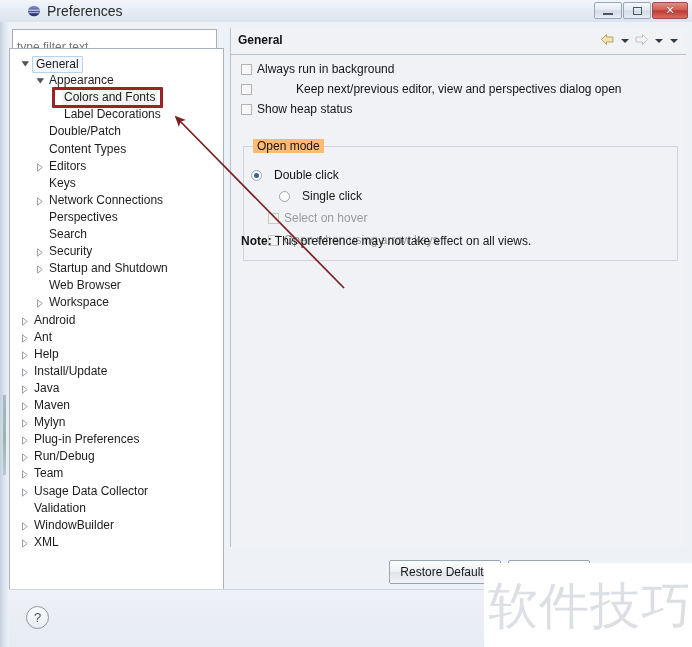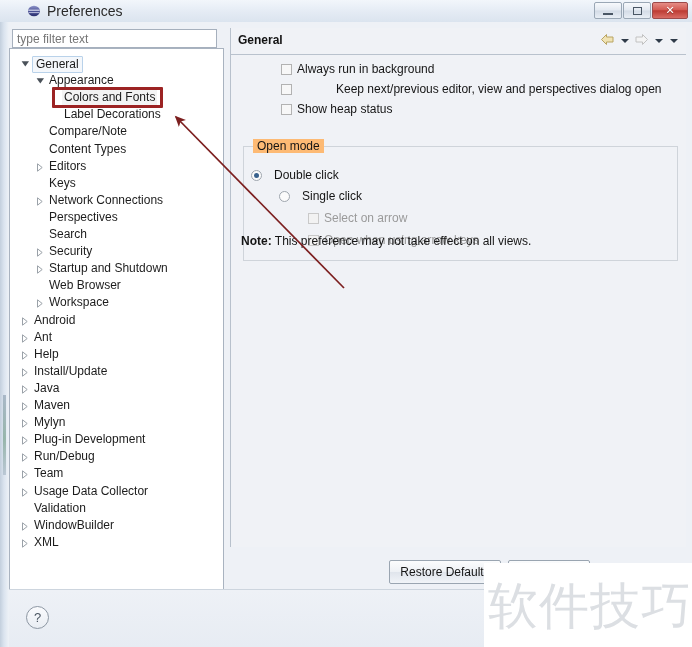--- a/index.html
+++ b/index.html
@@ -69,21 +69,21 @@
   
   #tree-panel{
     position:absolute;left:9px;top:48px;width:215px;height:545px;
     background:#ffffff;border:1px solid #a9b3c0;box-sizing:border-box;
     overflow:hidden;
   }
   #filter-input{
     position:absolute;left:12px;top:29px;width:205px;height:19px;
     background:#ffffff;border:1px solid #a6b0bd;box-sizing:border-box;
     font-family:"Liberation Sans",sans-serif;font-size:12px;color:#3b3b3b;
-    padding:8px 4px;line-height:17px;outline:none;
+    padding:17px 4px;line-height:17px;outline:none;
   }
   .tnode{
     position:absolute;left:0;height:17px;line-height:17px;
     white-space:nowrap;font-size:12px;color:#1c1c1c;
   }
   .tnode .tw{
     position:absolute;left:0;top:0;width:13px;height:17px;
   }
   .tnode .tw svg{position:absolute;left:3px;top:5px;}
   .tnode .tlabel{
@@ -111,21 +111,21 @@
   #nav-icons{position:absolute;right:7px;top:4px;height:18px;display:flex;align-items:center;gap:4px;}
   .caret{width:11px;height:18px;display:flex;align-items:center;justify-content:center;}
   .caret i{display:block;width:0;height:0;border-left:4px solid transparent;border-right:4px solid transparent;border-top:4px solid #2f3b49;}
 
   #rp-content{
     position:absolute;left:0;top:27px;width:455px;height:492px;
     background:#f0f2f6;
   }
   .cbrow{
     position:absolute;left:10px;height:16px;display:flex;align-items:center;gap:5px;
-    font-size:12px;color:#151515;white-space:nowrap;margin-left:40px;
+    font-size:12px;color:#151515;white-space:nowrap;
   }
   .cbox{
     width:11px;height:11px;box-sizing:border-box;
     border:1px solid #b2b2b2;background:#f7f7f7;flex:none;
   }
   .cbox.dim{border-color:#c9c9c9;background:#f2f2f2;}
 
   
   #group-open{
     position:absolute;left:12px;top:91px;width:435px;height:115px;
@@ -266,21 +266,21 @@
         <div class="tnode hl" style="top: 40.2px; left: 38px;">
           <span class="tw"></span>
           <span class="tlabel">Colors and Fonts</span>
         </div>
         <div class="tnode" style="top: 57.3px; left: 38px;">
           <span class="tw"></span>
           <span class="tlabel">Label Decorations</span>
         </div>
         <div class="tnode" style="top: 74.4px; left: 23px;">
           <span class="tw"></span>
-          <span class="tlabel">Compare/Note</span>
+          <span class="tlabel">Double/Patch</span>
         </div>
         <div class="tnode" style="top: 91.5px; left: 23px;">
           <span class="tw"></span>
           <span class="tlabel">Content Types</span>
         </div>
         <div class="tnode" style="top: 108.6px; left: 23px;">
           <span class="tw">
             <svg width="8" height="9" viewBox="0 0 8 9">
               <path d="M1.5 0.8 L6.2 4.5 L1.5 8.2 Z" fill="none" stroke="#9aa1a8" stroke-width="1"></path>
             </svg>
@@ -390,21 +390,21 @@
             </svg>
           </span>
           <span class="tlabel">Mylyn</span>
         </div>
         <div class="tnode" style="top: 382.2px; left: 8px;">
           <span class="tw">
             <svg width="8" height="9" viewBox="0 0 8 9">
               <path d="M1.5 0.8 L6.2 4.5 L1.5 8.2 Z" fill="none" stroke="#9aa1a8" stroke-width="1"></path>
             </svg>
           </span>
-          <span class="tlabel">Plug-in Development</span>
+          <span class="tlabel">Plug-in Preferences</span>
         </div>
         <div class="tnode" style="top: 399.3px; left: 8px;">
           <span class="tw">
             <svg width="8" height="9" viewBox="0 0 8 9">
               <path d="M1.5 0.8 L6.2 4.5 L1.5 8.2 Z" fill="none" stroke="#9aa1a8" stroke-width="1"></path>
             </svg>
           </span>
           <span class="tlabel">Run/Debug</span>
         </div>
         <div class="tnode" style="top: 416.4px; left: 8px;">
@@ -497,21 +497,21 @@
             <span>Double click</span>
           </div>
           <div class="rrow" style="top: 133px; left: 20px; padding-left: 28px;">
             <span class="radio"></span>
             <span>Single click</span>
           </div>
         </div>
       <div id="subcb-list">
           <div class="cbrow disabled" style="top: 155px; left: 37px;">
             <span class="cbox dim"></span>
-            <span>Select on arrow</span>
+            <span>Select on hover</span>
           </div>
           <div class="cbrow disabled" style="top: 177px; left: 37px;">
             <span class="cbox dim"></span>
             <span>Open when using arrow keys</span>
           </div>
         </div>
 
       <div id="note-row">
         <b>Note:</b>
         <span> This preference may not take effect on all views.</span>

